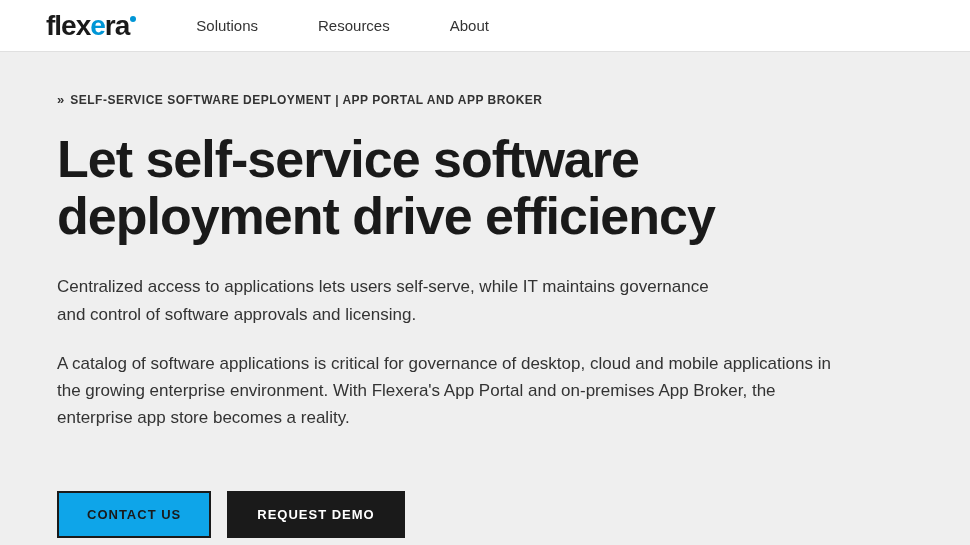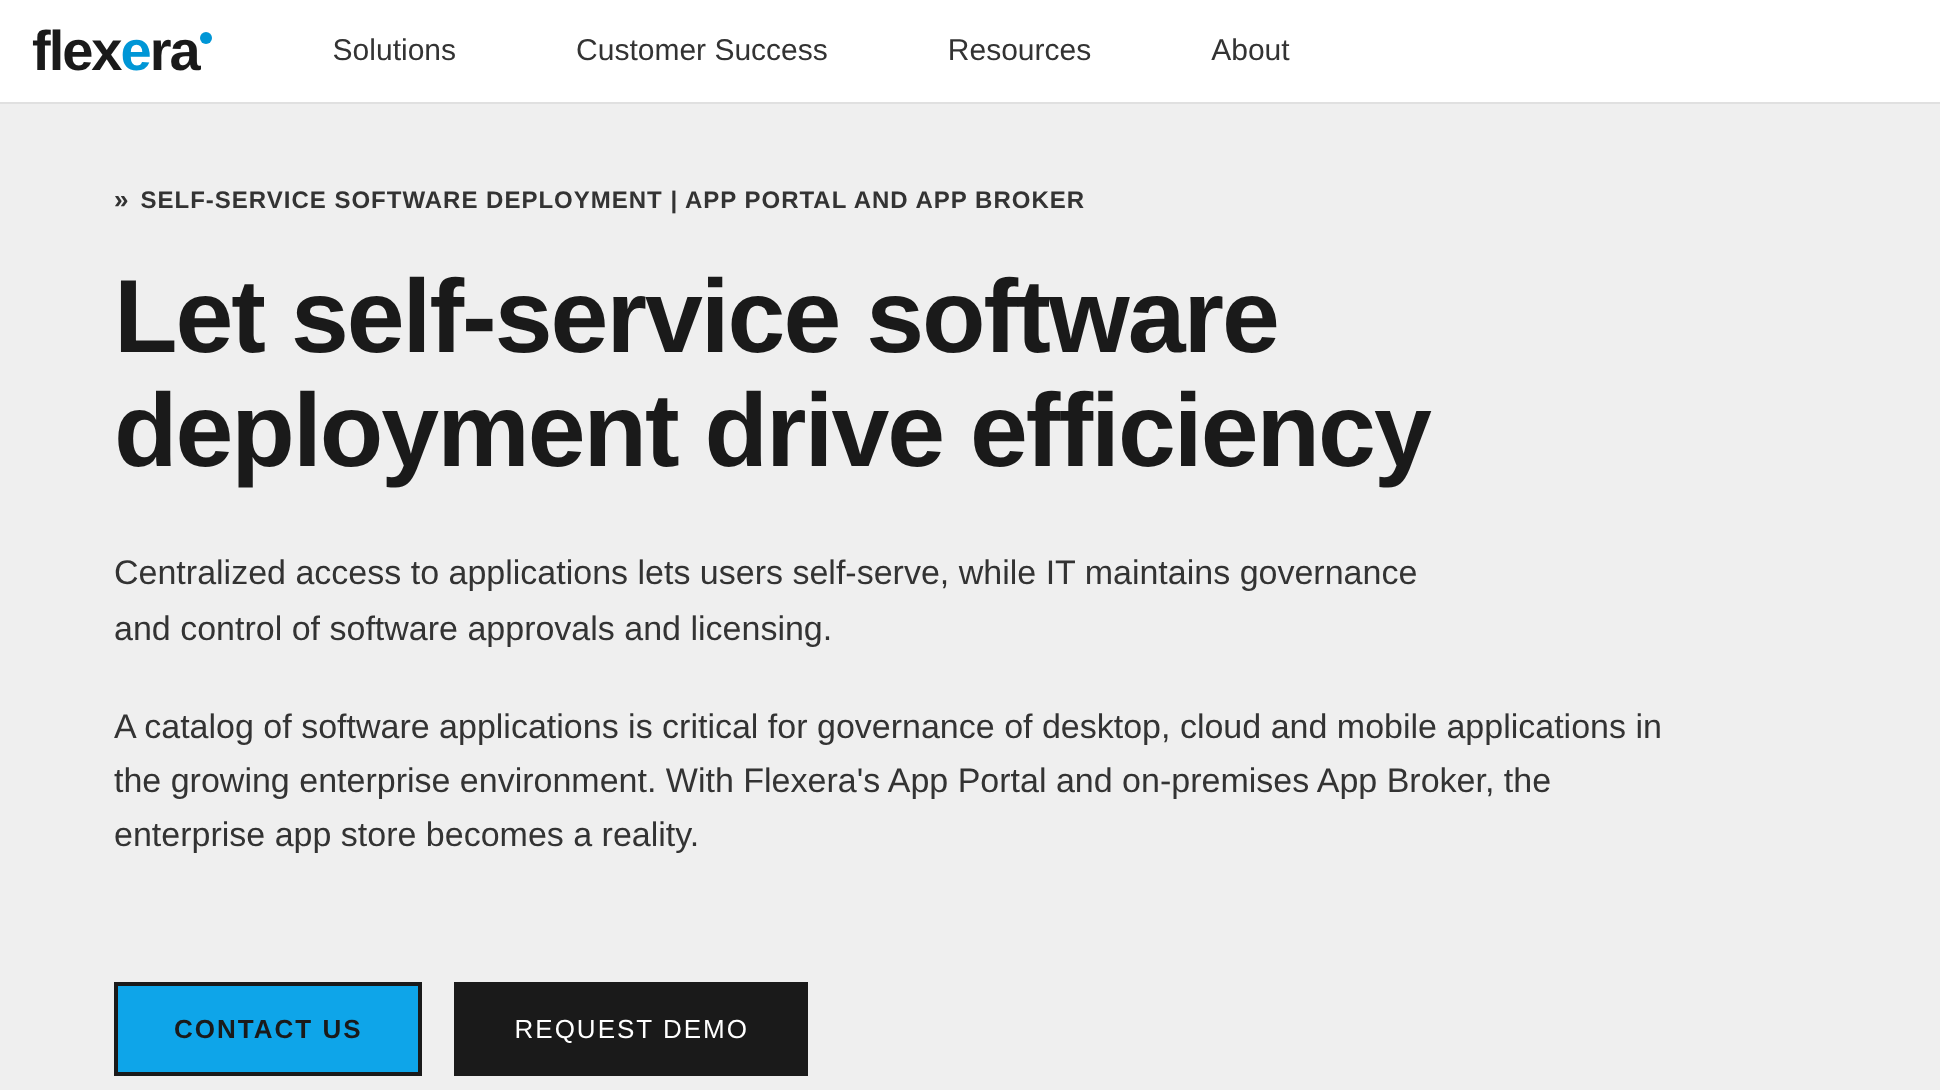--- a/index.html
+++ b/index.html
@@ -15,21 +15,21 @@
       min-height: 545px;
       overflow: hidden;
     }
 
     
     .header {
       background-color: #ffffff;
       height: 52px;
       display: flex;
       align-items: center;
-      padding: 0 16px;
+      padding: 0 46px;
       border-bottom: 1px solid #e0e0e0;
     }
 
     .logo-container {
       display: flex;
       align-items: center;
       margin-right: 60px;
     }
 
     .logo-text {
@@ -145,40 +145,39 @@
       min-width: 140px;
       text-align: center;
     }
 
     .btn-demo {
       padding: 14px 28px;
       border: 2px solid #1a1a1a;
       background-color: #1a1a1a;
       color: #ffffff;
       font-size: 13px;
-      font-weight: normal;
+      font-weight: bold;
       letter-spacing: 1px;
       cursor: pointer;
       text-transform: uppercase;
       min-width: 160px;
       text-align: center;
     }
   </style>
 </head>
 <body>
 
 <header class="header">
   <div class="logo-container">
     <span class="logo-text">
       <span class="logo-flex">flex</span><span class="logo-e">e</span><span class="logo-flex">ra</span><span class="logo-dot"></span>
     </span>
   </div>
   <nav class="nav">
     <a class="nav-item">Solutions</a>
-    <a class="nav-item">Customer Success</a>
     <a class="nav-item">Resources</a>
     <a class="nav-item">About</a>
   </nav>
 </header>
 
 <main class="main-content">
   <div class="breadcrumb">
     <span class="breadcrumb-chevrons">»</span>
     <span class="breadcrumb-text">SELF-SERVICE SOFTWARE DEPLOYMENT | APP PORTAL AND APP BROKER</span>
   </div>

